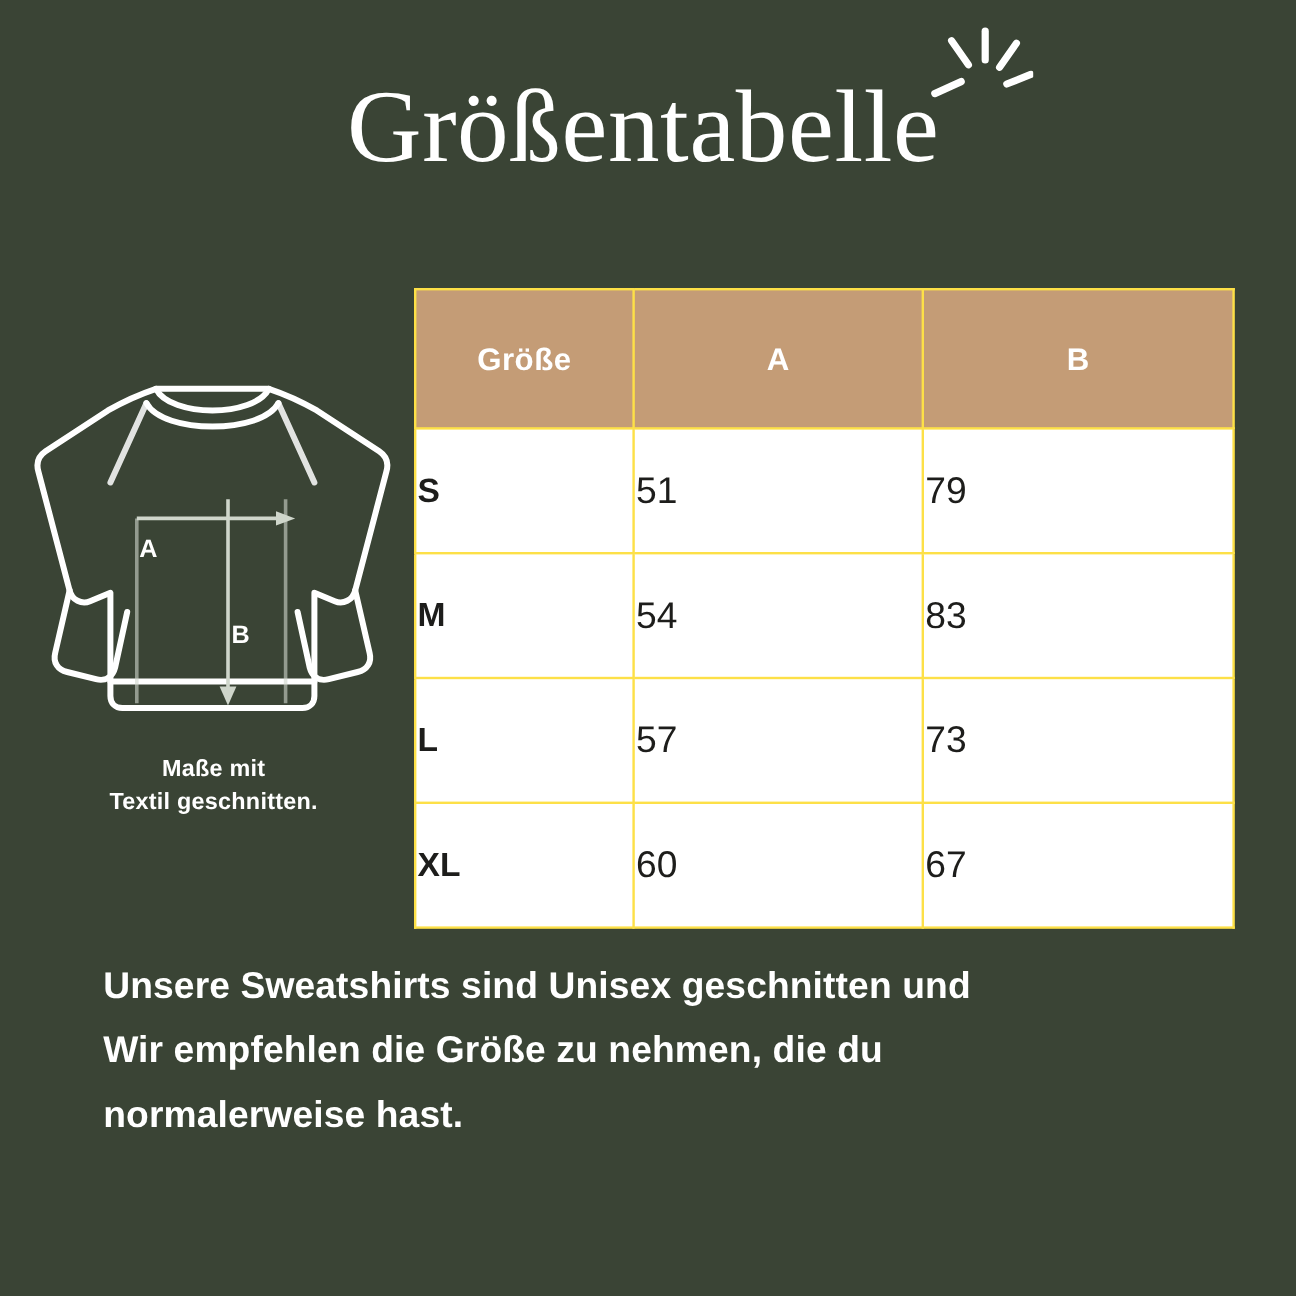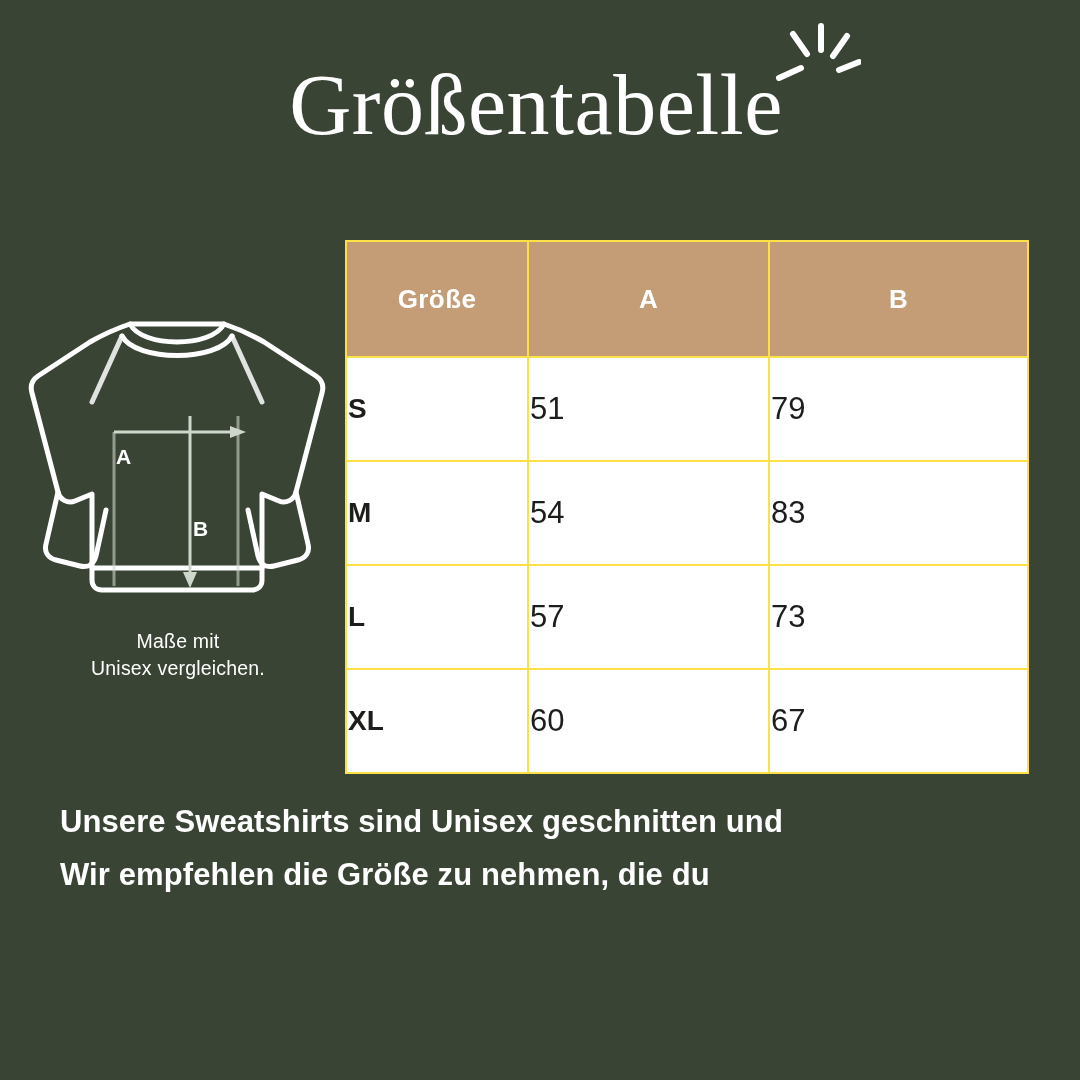--- a/index.html
+++ b/index.html
@@ -52,21 +52,21 @@
   }
 
   .caption {
     position: absolute;
     left: 20px;
     top: 628px;
     width: 316px;
     text-align: center;
     color: #ffffff;
     font-size: 19.5px;
-    font-weight: normal;
+    font-weight: bold;
     line-height: 1.38;
     letter-spacing: 0.2px;
   }
 
   
   .table-wrap {
     position: absolute;
     left: 345px;
     top: 240px;
     width: 682px;
@@ -100,21 +100,21 @@
     font-weight: 400;
     font-size: 31px;
   }
   col.c1 { width: 182px; }
   col.c2 { width: 241px; }
   col.c3 { width: 259px; }
 
   
   .note {
     position: absolute;
-    left: 60px;
+    left: 86px;
     top: 795px;
     width: 950px;
     color: #ffffff;
     font-size: 31px;
     font-weight: bold;
     line-height: 1.72;
     letter-spacing: 0.1px;
   }
   .note p { margin: 0; }
 </style>
@@ -177,21 +177,21 @@
     <line x1="172" y1="120" x2="172" y2="282"></line>
   </g>
   <polygon points="228,136 212,130 212,142" fill="#cfd6cb"></polygon>
   <polygon points="172,292 165,276 179,276" fill="#cfd6cb"></polygon>
   <text x="98" y="168" fill="#ffffff" font-family="Liberation Sans, sans-serif" font-size="21" font-weight="bold">A</text>
   <text x="175" y="240" fill="#ffffff" font-family="Liberation Sans, sans-serif" font-size="21" font-weight="bold">B</text>
 </svg>
 
 <div class="caption">
   <div>Maße mit</div>
-  <div>Unisex vergleichen.</div>
+  <div>Textil geschnitten.</div>
 </div>
 
 <div class="table-wrap">
   <table class="size-table">
     <colgroup>
       <col class="c1">
         <col class="c2">
         <col class="c3">
     </colgroup>
     <thead>
@@ -222,13 +222,14 @@
         <td class="val">60</td>
         <td class="val">67</td>
       </tr>
     </tbody>
   </table>
 </div>
 
 <div class="note">
   <p>Unsere Sweatshirts sind Unisex geschnitten und</p>
   <p>Wir empfehlen die Größe zu nehmen, die du</p>
+  <p>normalerweise hast.</p>
 </div>
 
 </body></html>

